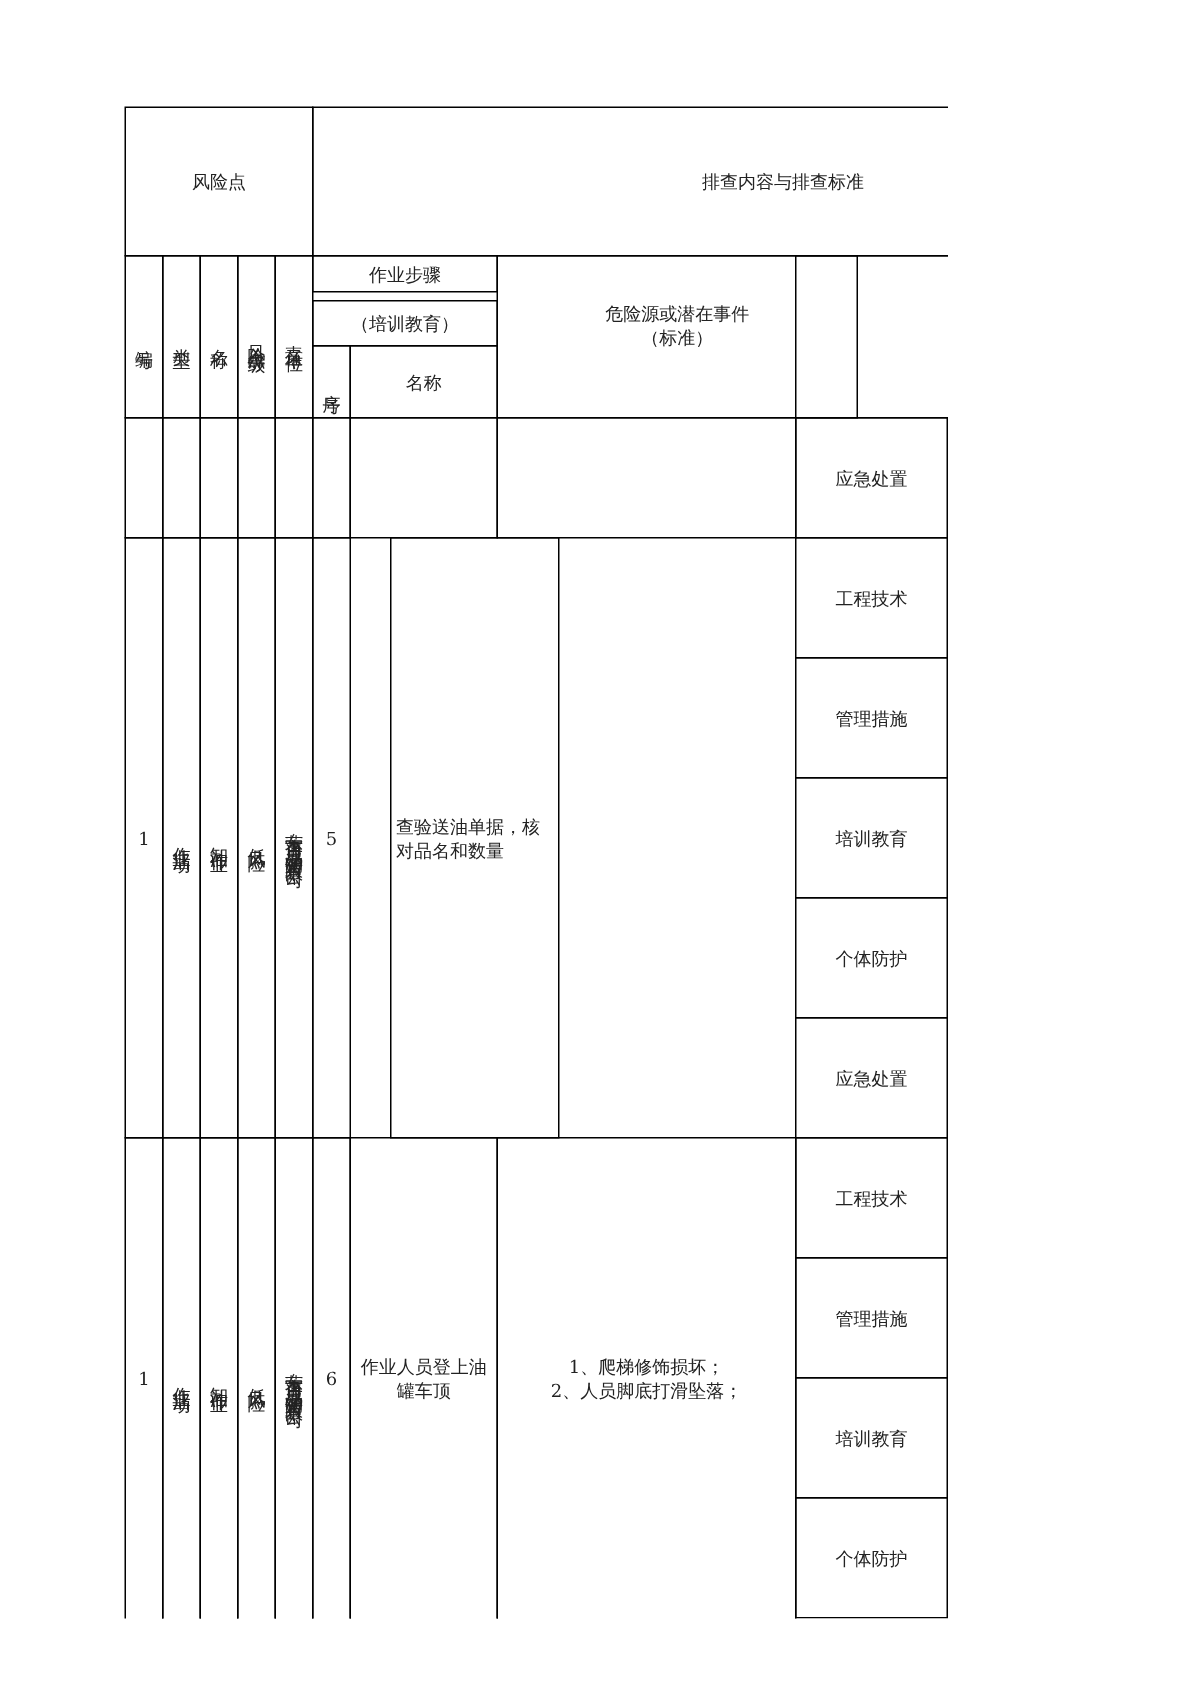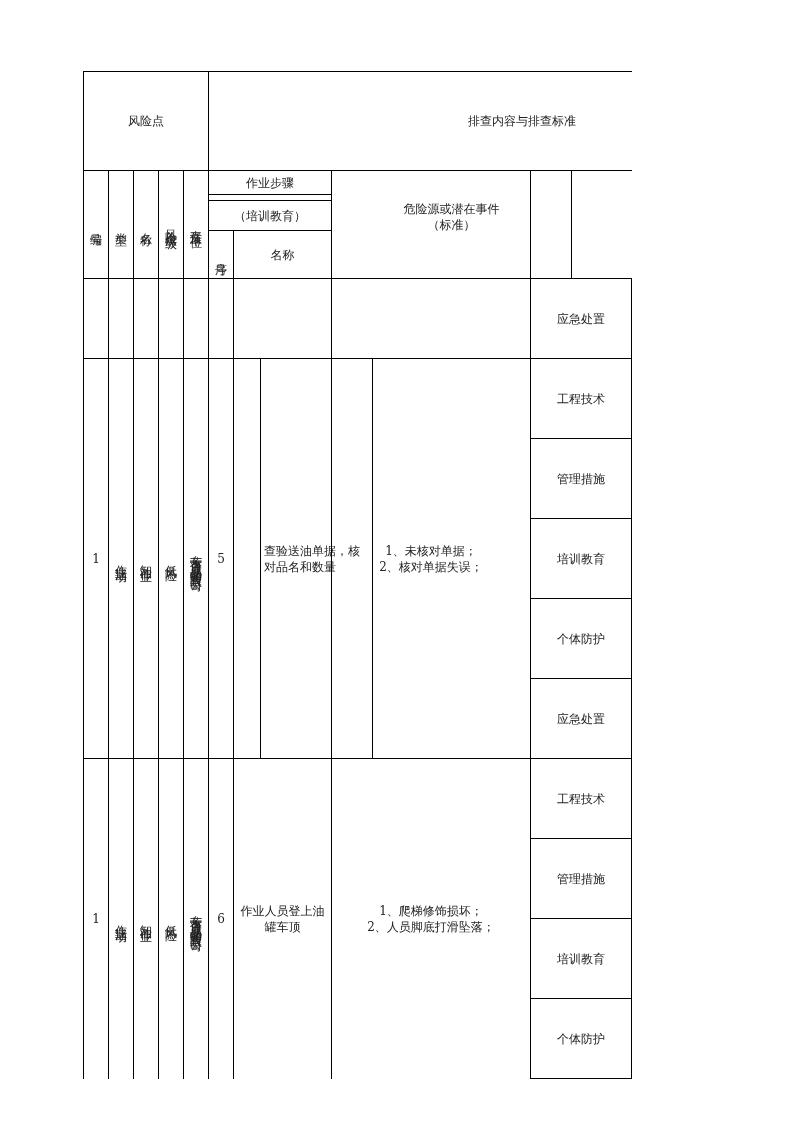--- a/index.html
+++ b/index.html
@@ -83,22 +83,20 @@
     </div>
   <div class="cell b" style="left:183px;top:358px;width:26px;height:401px;">
       <span class="vert">东营市百通成品油销售有限公司</span>
     </div>
   <div class="cell b" style="left:208px;top:358px;width:26px;height:401px;">
       <span>5</span>
     </div>
   <div class="cell b" style="left:233px;top:358px;width:113px;height:401px;padding:0 3px;margin-left:27px;">
       <span style="text-align:left;">查验送油单据，核对品名和数量</span>
     </div>
-  <div class="cell b multi" style="left:331px;top:358px;width:200px;height:401px;"><span>1、未核对单据；
-2、核对单据失误；</span></div>
   <div class="cell b" style="left:530px;top:358px;width:102px;height:81px;">
       <span>工程技术</span>
     </div>
   <div class="cell b" style="left:530px;top:438px;width:102px;height:81px;">
       <span>管理措施</span>
     </div>
   <div class="cell b" style="left:530px;top:518px;width:102px;height:81px;">
       <span>培训教育</span>
     </div>
   <div class="cell b" style="left:530px;top:598px;width:102px;height:81px;">

